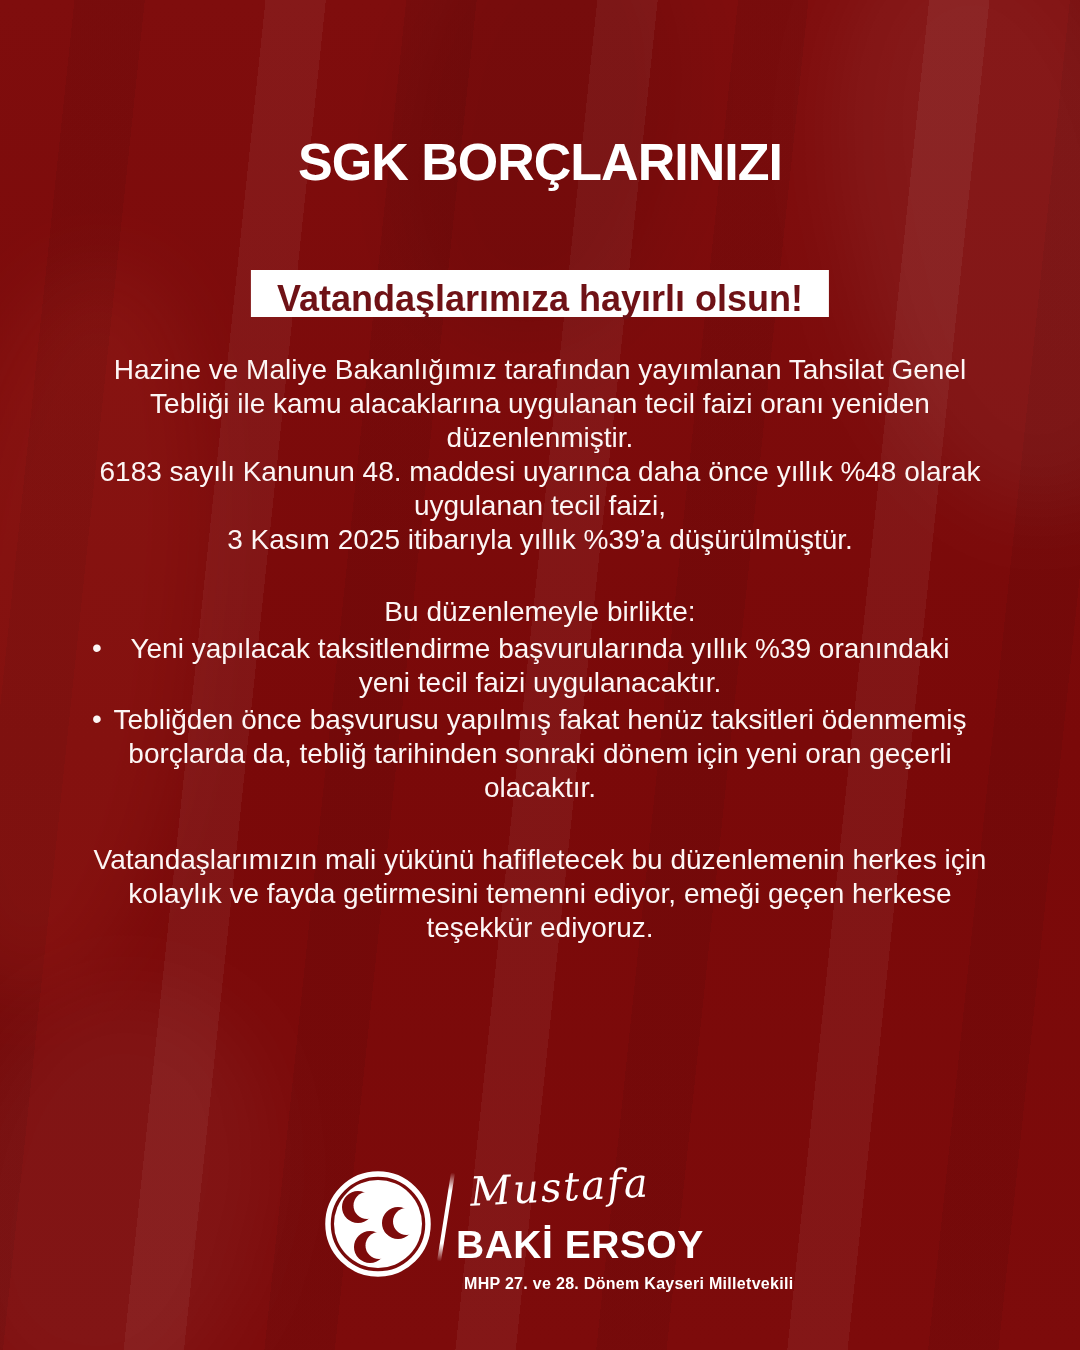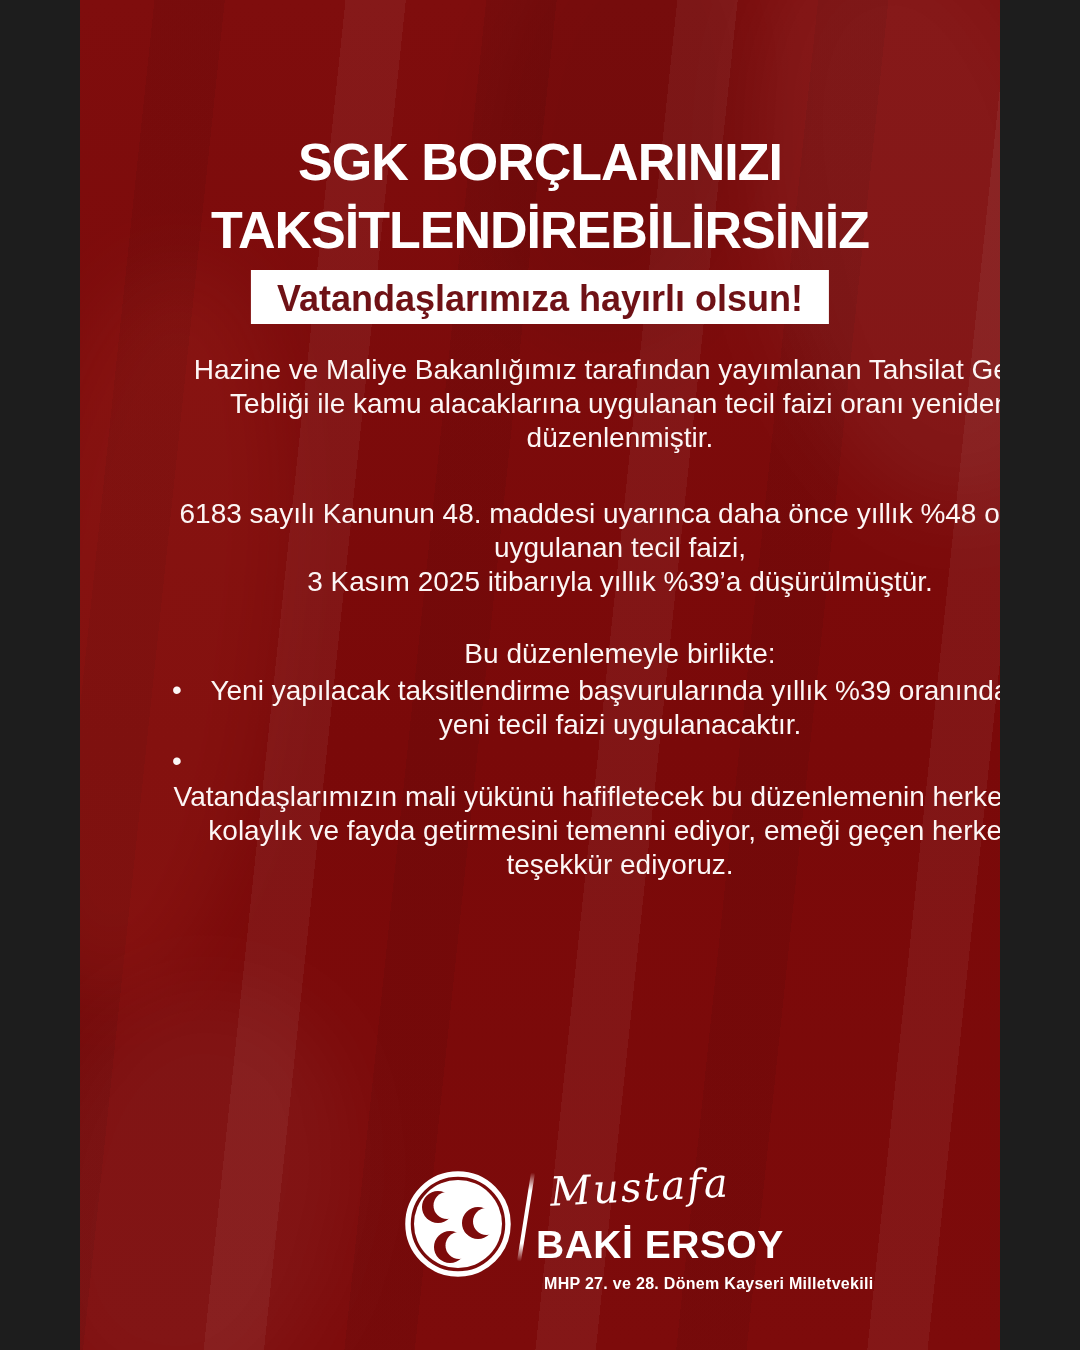--- a/index.html
+++ b/index.html
@@ -1,19 +1,19 @@
 <!DOCTYPE html>
 <html><head>
 <meta charset="utf-8">
 <style>
   * { margin:0; padding:0; box-sizing:border-box; }
   html,body { background:#1d1d1d; }
   .poster {
     position:relative;
-    width:920px; height:1350px;
+    width:1080px; height:1350px;
     margin:0 auto;
     background:linear-gradient(180deg,#7f0d0d 0%,#7a0909 55%,#7d0b0b 100%);
     overflow:hidden;
     color:#ffffff;
     font-family:"Liberation Sans", sans-serif;
   }
   
   .tex-stripes {
     position:absolute; inset:-60px;
     background:repeating-linear-gradient(96deg,
@@ -36,30 +36,30 @@
   .title {
     position:absolute; top:128px; left:0; width:100%;
     text-align:center; font-weight:bold;
     font-size:52px; line-height:68px; letter-spacing:-1px;
     color:#ffffff;
   }
   .banner {
     position:absolute; top:270px; left:50%; transform:translateX(-50%);
     background:#ffffff; color:#6f1216;
     font-weight:bold; font-size:36px; line-height:1;
-    padding:11px 26px 7px; white-space:nowrap;
+    padding:11px 26px 0; white-space:nowrap;
   }
 
   
   .copy {
     position:absolute; top:353px; left:72px; width:936px;
     text-align:center; font-size:28px; line-height:34px;
     color:#fcf6f5;
   }
-  .para-1 { margin-bottom:42px; }
+  .para-1 { }
   .para-2 { margin-bottom:38px; }
   .list-intro { }
   .bullet-list { margin-bottom:38px; }
   .bullet-item { position:relative; padding:0 34px; margin-top:3px; }
   .bullet-marker { position:absolute; left:20px; top:-1px; }
   .para-3 { margin-bottom:40px; }
 
   
   .logo-badge { position:absolute; left:325px; top:1171px; width:106px; height:106px; }
   .slash {
@@ -96,21 +96,20 @@
 <div class="poster">
 
   <div class="tex-stripes"></div>
   <div class="blob blob1"></div>
   <div class="blob blob2"></div>
   <div class="blob blob3"></div>
   <div class="blob blob4"></div>
 
   <h1 class="title">
     <div>SGK BORÇLARINIZI</div>
-    <div>TAKSİTLENDİREBİLİRSİNİZ</div>
   </h1>
 
   <div class="banner">
     <span>Vatandaşlarımıza hayırlı olsun!</span>
   </div>
 
   <div class="copy">
 
     <p class="para-1">Hazine ve Maliye Bakanlığımız tarafından yayımlanan Tahsilat Genel Tebliği ile kamu alacaklarına uygulanan tecil faizi oranı yeniden düzenlenmiştir.</p>
 
@@ -122,20 +121,21 @@
     <div class="bullet-list">
       <div class="list-intro">Bu düzenlemeyle birlikte:</div>
 
       <div class="bullet-item">
         <span class="bullet-marker">•</span>
         <span>Yeni yapılacak taksitlendirme başvurularında yıllık %39 oranındaki yeni tecil faizi uygulanacaktır.</span>
       </div>
 
       <div class="bullet-item">
         <span class="bullet-marker">•</span>
+        <span>Tebliğden önce başvurusu yapılmış fakat henüz taksitleri ödenmemiş borçlarda da, tebliğ tarihinden sonraki dönem için yeni oran geçerli olacaktır.</span>
       </div>
     </div>
 
 
     <p class="para-4">Vatandaşlarımızın mali yükünü hafifletecek bu düzenlemenin herkes için kolaylık ve fayda getirmesini temenni ediyor, emeği geçen herkese teşekkür ediyoruz.</p>
   </div>
 
   <div class="logo-badge">
     <svg viewBox="0 0 106 106" width="106" height="106" aria-hidden="true">
       <circle cx="53" cy="53" r="50" fill="none" stroke="#ffffff" stroke-width="5.5"></circle>

